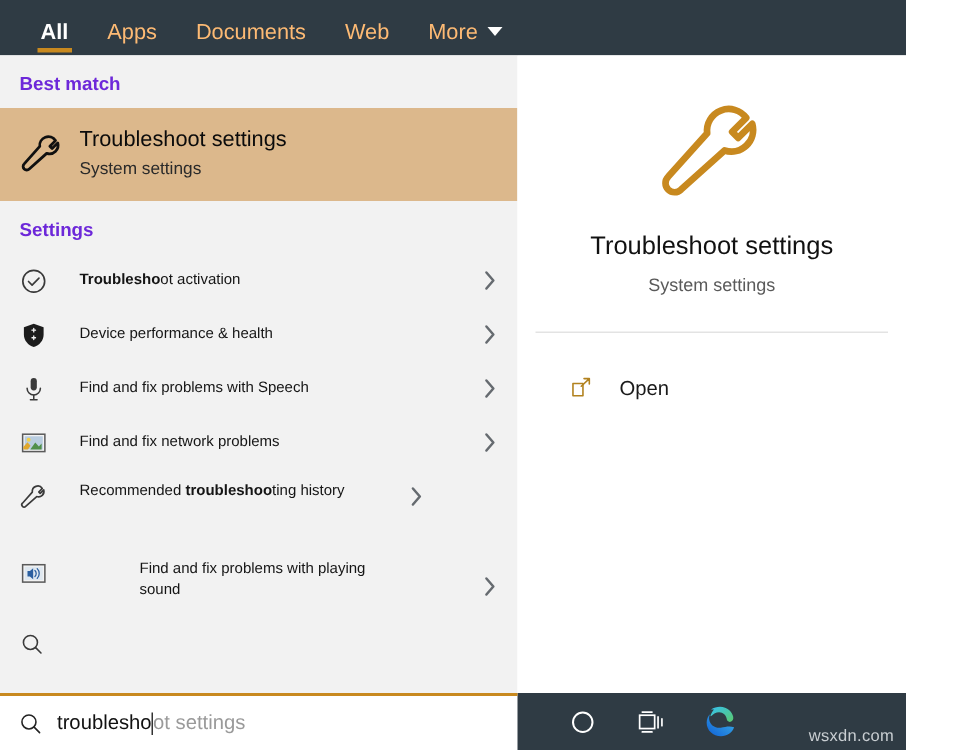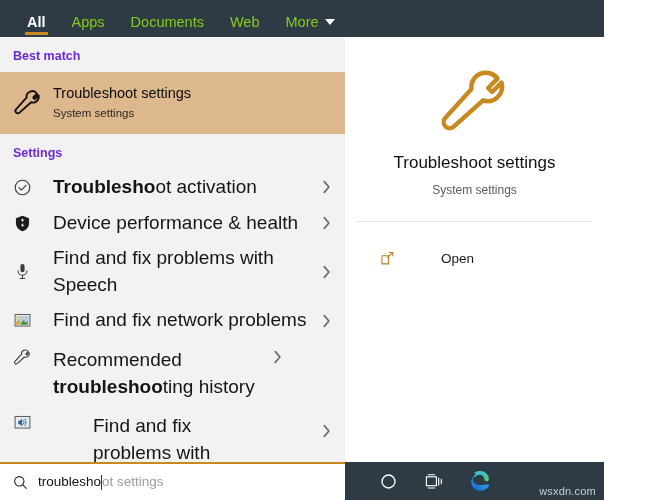--- a/index.html
+++ b/index.html
@@ -19,21 +19,21 @@
   .tabbar {
     height: 37px;
     background: #2f3b44;
     display: flex;
     align-items: flex-end;
     padding-left: 14px;
     flex: 0 0 37px;
   }
   .tab {
     position: relative;
-    color: #84cc16;
+    color: #fdba74;
     font-size: 14.5px;
     padding: 0 13px 8px 13px;
     line-height: 1;
     cursor: default;
     white-space: nowrap;
   }
   .tab.active { color: #ffffff; font-weight: bold; }
   .tab.active::after {
     content: "";
     position: absolute;
@@ -100,21 +100,21 @@
     min-height: 36px;
     padding: 4px 10px 4px 13px;
     cursor: default;
   }
   .lr-icon {
     width: 40px; flex: 0 0 40px;
     display: flex; align-items: center;
   }
   .lr-label {
     flex: 1 1 auto;
-    font-size: 19px;
+    font-size: 10px;
     color: #151515;
     line-height: 1.42;
     padding-right: 6px;
   }
   .lr-label b { font-weight: bold; }
   .chev {
     flex: 0 0 18px;
     display: flex; align-items: center; justify-content: center;
     color: #666b70;
   }
@@ -144,21 +144,20 @@
     background: #e3e3e3;
     margin: 0 12px;
   }
   .action-row {
     display: flex;
     align-items: center;
     height: 44px;
     padding-left: 34px;
     margin-top: 14px;
     cursor: default;
-    gap: 28px;
   }
   .action-icon { width: 34px; flex: 0 0 34px; display: flex; align-items: center; }
   .action-label { font-size: 13.5px; color: #1a1a1a; }
 
   
   .taskbar {
     flex: 0 0 38px;
     height: 38px;
     display: flex;
     background: #2f3b44;

